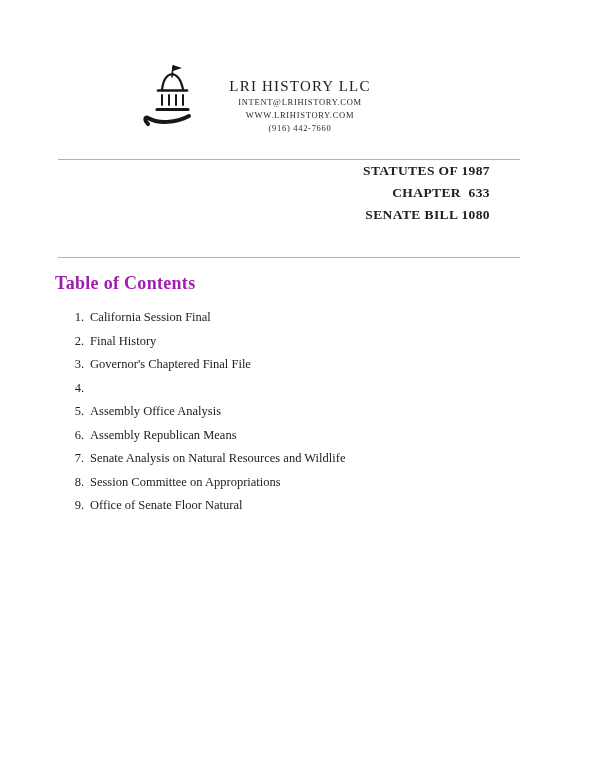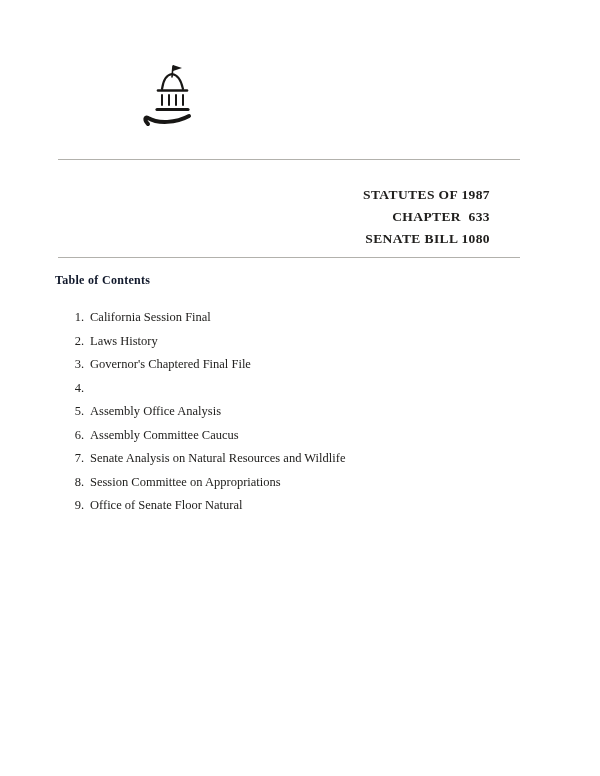--- a/index.html
+++ b/index.html
@@ -53,40 +53,40 @@
     width: 462px;
     border-top: 1px solid #b2b1ac;
     height: 0;
   }
   .rule-top { top: 159px; }
   .rule-bottom { top: 257px; }
 
   
   .reference {
     position: absolute;
-    top: 184px;
+    top: 160px;
     right: 110px;
     text-align: right;
     font-weight: bold;
     font-size: 13.5px;
     line-height: 22px;
     letter-spacing: 0.4px;
     color: #21201e;
   }
   .ref-line { white-space: pre; }
 
   
   .toc-title {
     position: absolute;
     left: 55px;
     top: 273px;
     font-weight: bold;
-    font-size: 12px;
+    font-size: 18px;
     letter-spacing: 0.3px;
-    color: #0f172a;
+    color: #a21caf;
   }
   .toc-list {
     position: absolute;
     left: 69px;
     top: 310px;
     width: 460px;
   }
   .toc-row {
     display: flex;
     align-items: baseline;
@@ -124,56 +124,62 @@
       <path d="M27 33 L27 43" stroke="#181715" stroke-width="2" stroke-linecap="round"></path>
       <path d="M34 33 L34 43" stroke="#181715" stroke-width="2" stroke-linecap="round"></path>
       <path d="M41 33 L41 43" stroke="#181715" stroke-width="2" stroke-linecap="round"></path>
 
       <path d="M15 47.5 L46 47.5" stroke="#181715" stroke-width="3.2" stroke-linecap="round"></path>
 
       <path d="M47 54 C34 61, 16 62, 6 56 C3 54, 2 58, 6 62" stroke="#181715" stroke-width="4" stroke-linecap="round" fill="none"></path>
     </svg>
   </div>
 
+  <div class="header-text">
+    <div class="company-name">LRI HISTORY LLC</div>
+    <div class="contact-line">INTENT@LRIHISTORY.COM</div>
+    <div class="contact-line">WWW.LRIHISTORY.COM</div>
+    <div class="contact-line">(916) 442-7660</div>
+  </div>
 
   <div class="rule rule-top"></div>
 
   <div class="reference">
     <div class="ref-line">STATUTES OF 1987</div>
     <div class="ref-line">CHAPTER  633</div>
     <div class="ref-line">SENATE BILL 1080</div>
   </div>
 
   <div class="rule rule-bottom"></div>
 
   <div class="toc-title">Table of Contents</div>
 
   <div class="toc-list">
     <div class="toc-row">
       <span class="toc-num">1.</span>
       <span class="toc-label">California Session Final</span>
     </div>
     <div class="toc-row">
       <span class="toc-num">2.</span>
-      <span class="toc-label">Laws History</span>
+      <span class="toc-label">Final History</span>
     </div>
     <div class="toc-row">
       <span class="toc-num">3.</span>
       <span class="toc-label">Governor's Chaptered Final File</span>
     </div>
     <div class="toc-row">
       <span class="toc-num">4.</span>
     </div>
     <div class="toc-row">
       <span class="toc-num">5.</span>
       <span class="toc-label">Assembly Office Analysis</span>
     </div>
     <div class="toc-row">
       <span class="toc-num">6.</span>
-      <span class="toc-label">Assembly Committee Caucus</span>
+      <span class="toc-label">Assembly Republican Means</span>
     </div>
     <div class="toc-row">
       <span class="toc-num">7.</span>
       <span class="toc-label">Senate Analysis on Natural Resources and Wildlife</span>
     </div>
     <div class="toc-row">
       <span class="toc-num">8.</span>
       <span class="toc-label">Session Committee on Appropriations</span>
     </div>
     <div class="toc-row">

